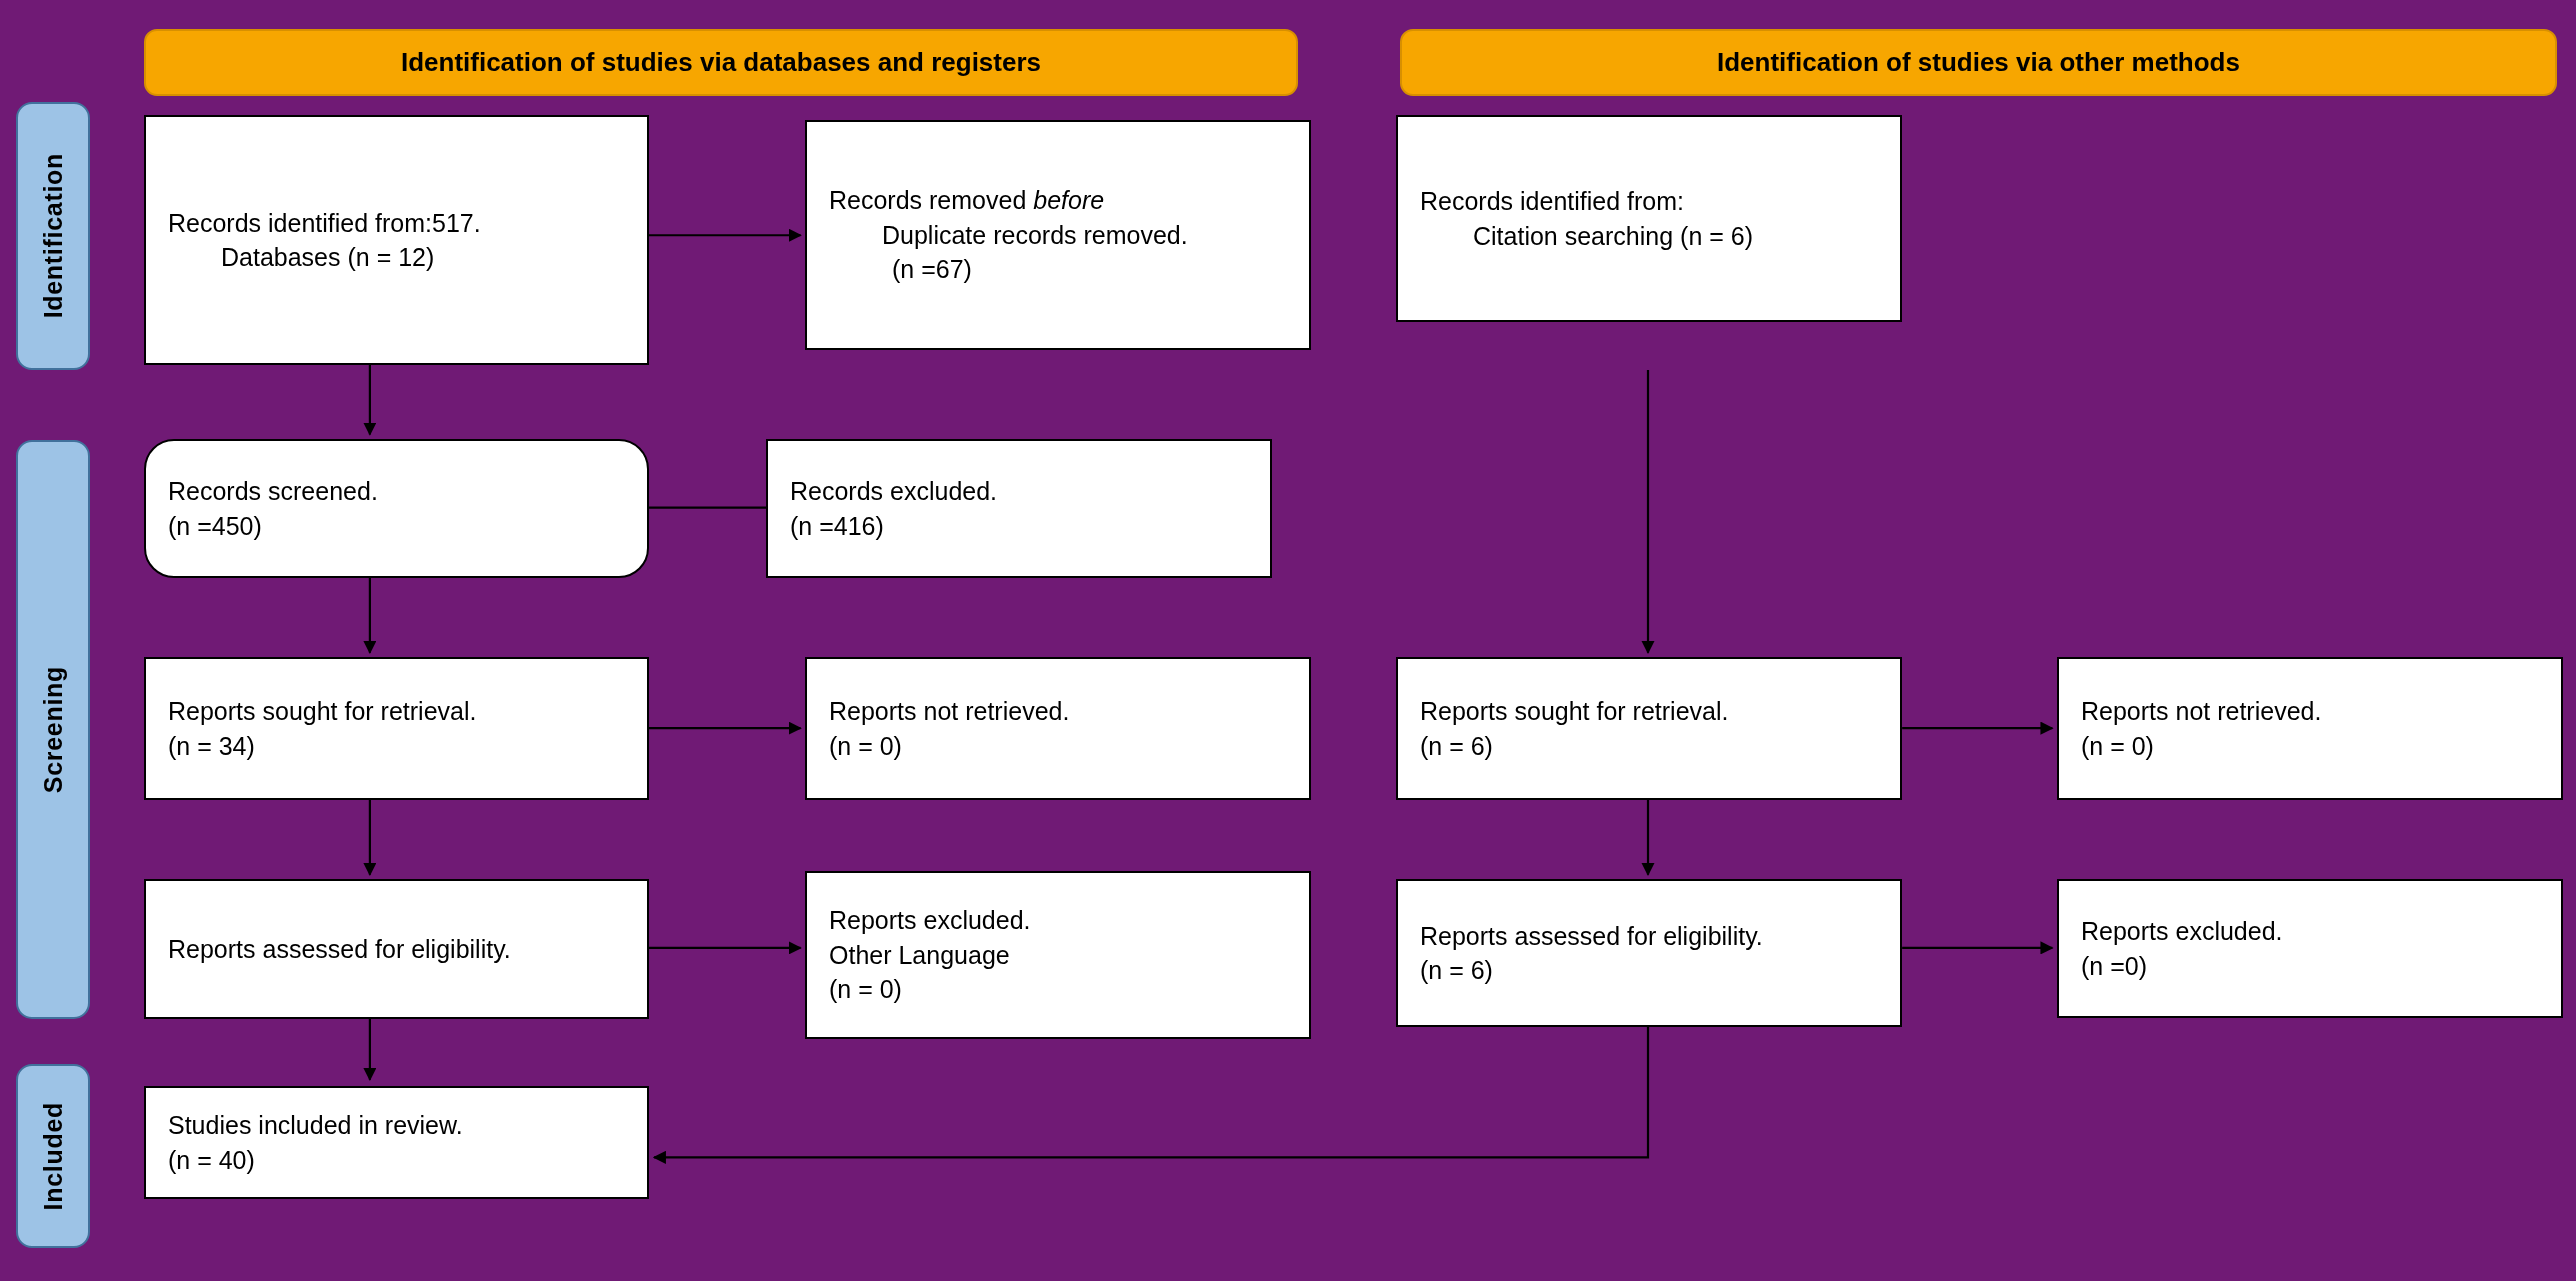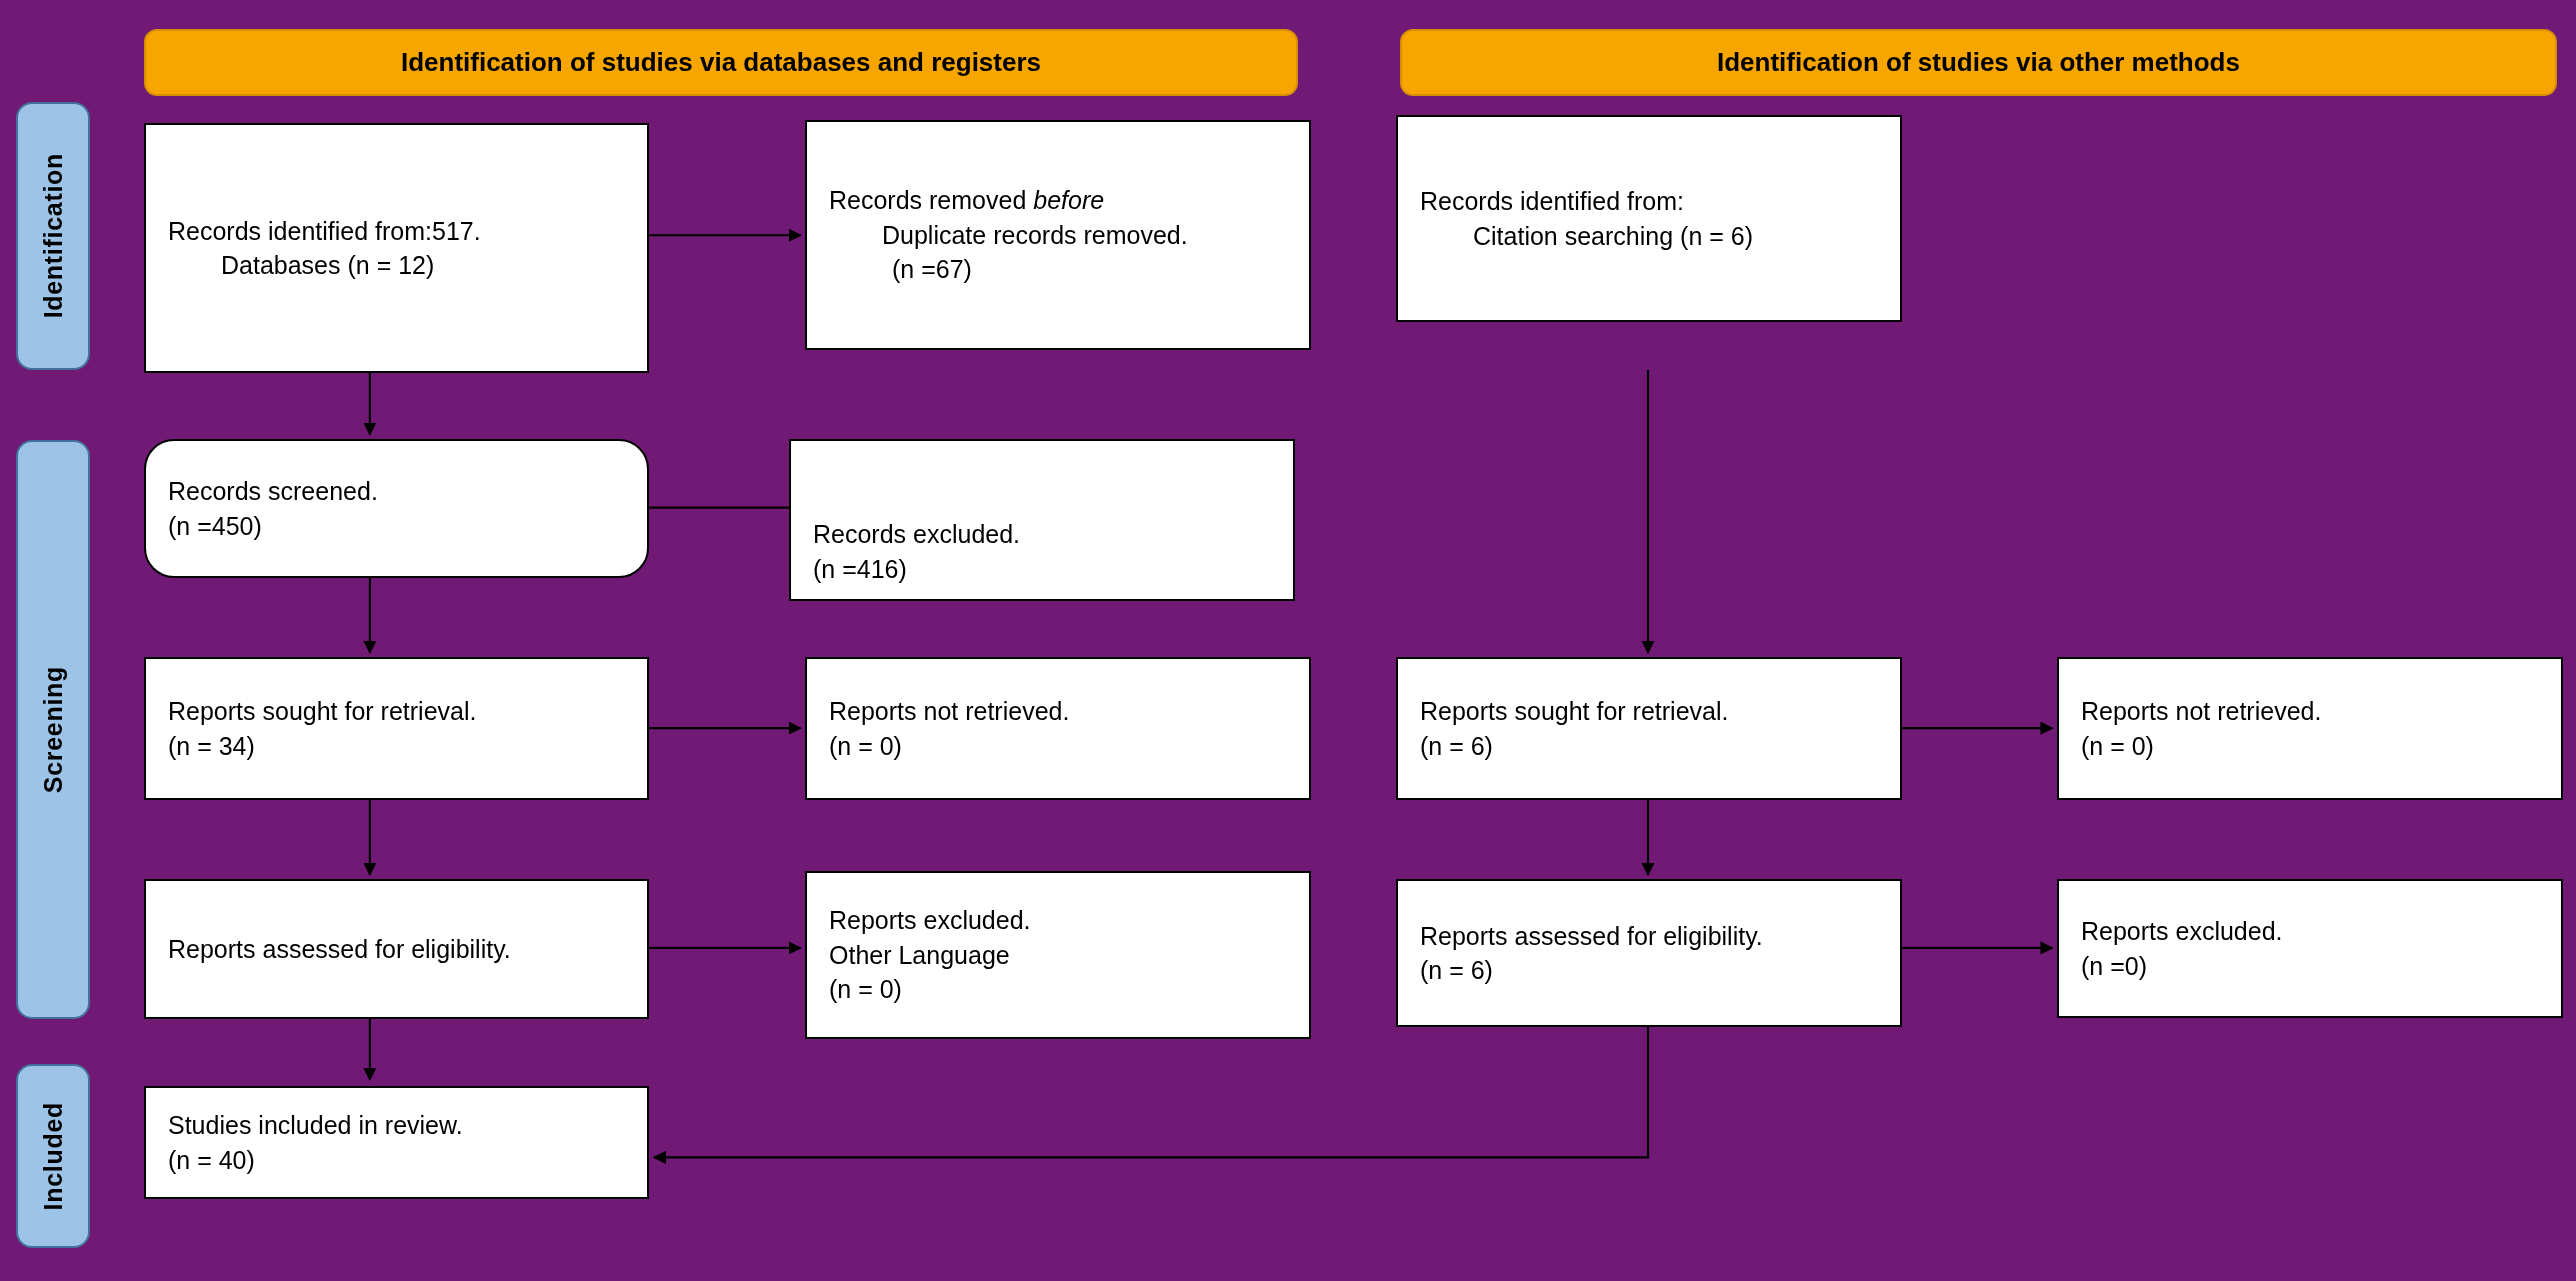--- a/index.html
+++ b/index.html
@@ -104,39 +104,39 @@
   <div class="stage" style="left:16px; top:102px; width:74px; height:268px;">
     <span class="vtext">Identification</span>
   </div>
   <div class="stage" style="left:16px; top:440px; width:74px; height:579px;">
     <span class="vtext">Screening</span>
   </div>
   <div class="stage" style="left:16px; top:1064px; width:74px; height:184px;">
     <span class="vtext">Included</span>
   </div>
 
-  <div class="node" style="left:144px; top:115px; width:505px; height:250px;margin-top:8px;">
+  <div class="node" style="left:144px; top:115px; width:505px; height:250px;">
     <div class="line">Records identified from:517.</div>
     <div class="line indent1">Databases (n = 12)</div>
   </div>
 
   <div class="node" style="left:805px; top:120px; width:506px; height:230px;">
     <div class="line">
       <span>Records removed </span><em>before</em>
     </div>
     <div class="line indent1">Duplicate records removed.</div>
     <div class="line indent2">(n =67)</div>
   </div>
 
   <div class="node" style="left:144px; top:439px; width:505px; height:139px;border-radius:30px;">
     <div class="line">Records screened.</div>
     <div class="line">(n =450)</div>
   </div>
 
-  <div class="node" style="left:789px; top:439px; width:506px; height:162px;justify-content:flex-end;">
+  <div class="node" style="left:766px; top:439px; width:506px; height:139px;">
     <div class="line">Records excluded.</div>
     <div class="line">(n =416)</div>
   </div>
 
   <div class="node" style="left:144px; top:657px; width:505px; height:143px;">
     <div class="line">Reports sought for retrieval.</div>
     <div class="line">(n = 34)</div>
   </div>
 
   <div class="node" style="left:805px; top:657px; width:506px; height:143px;">

